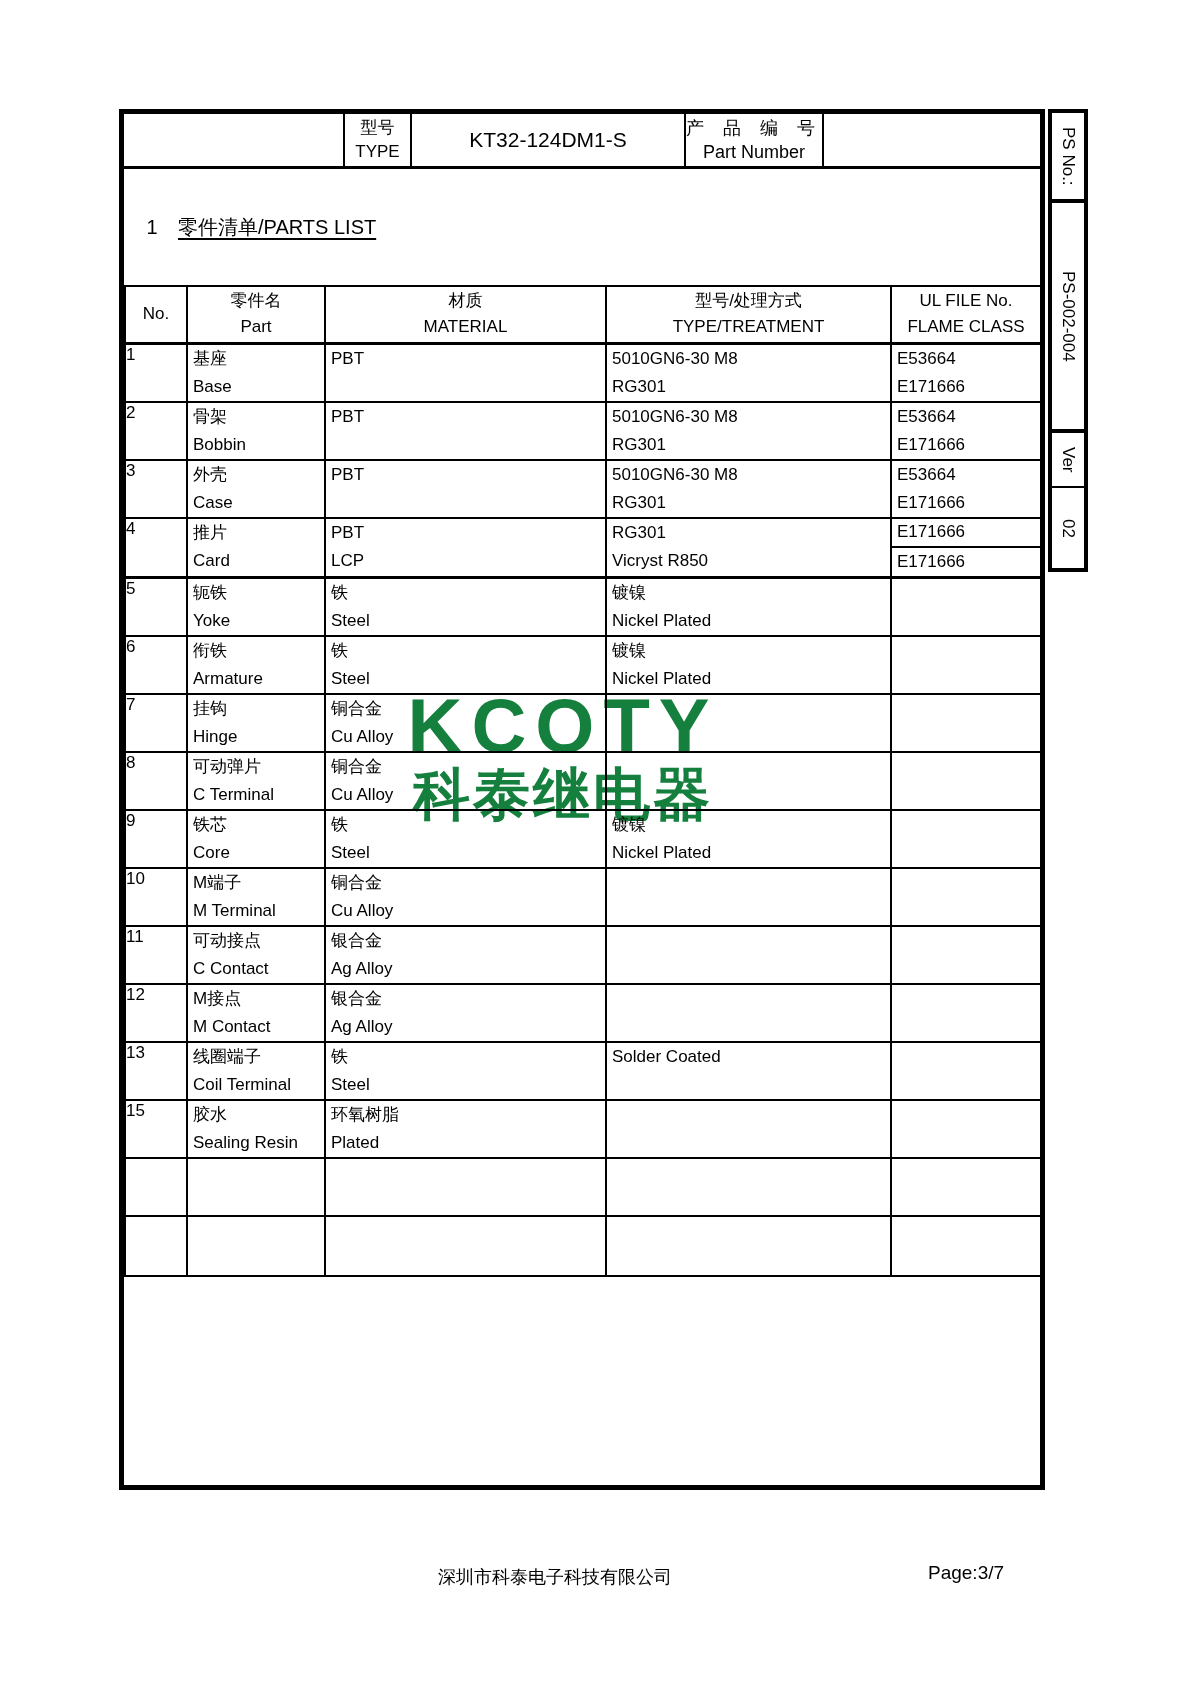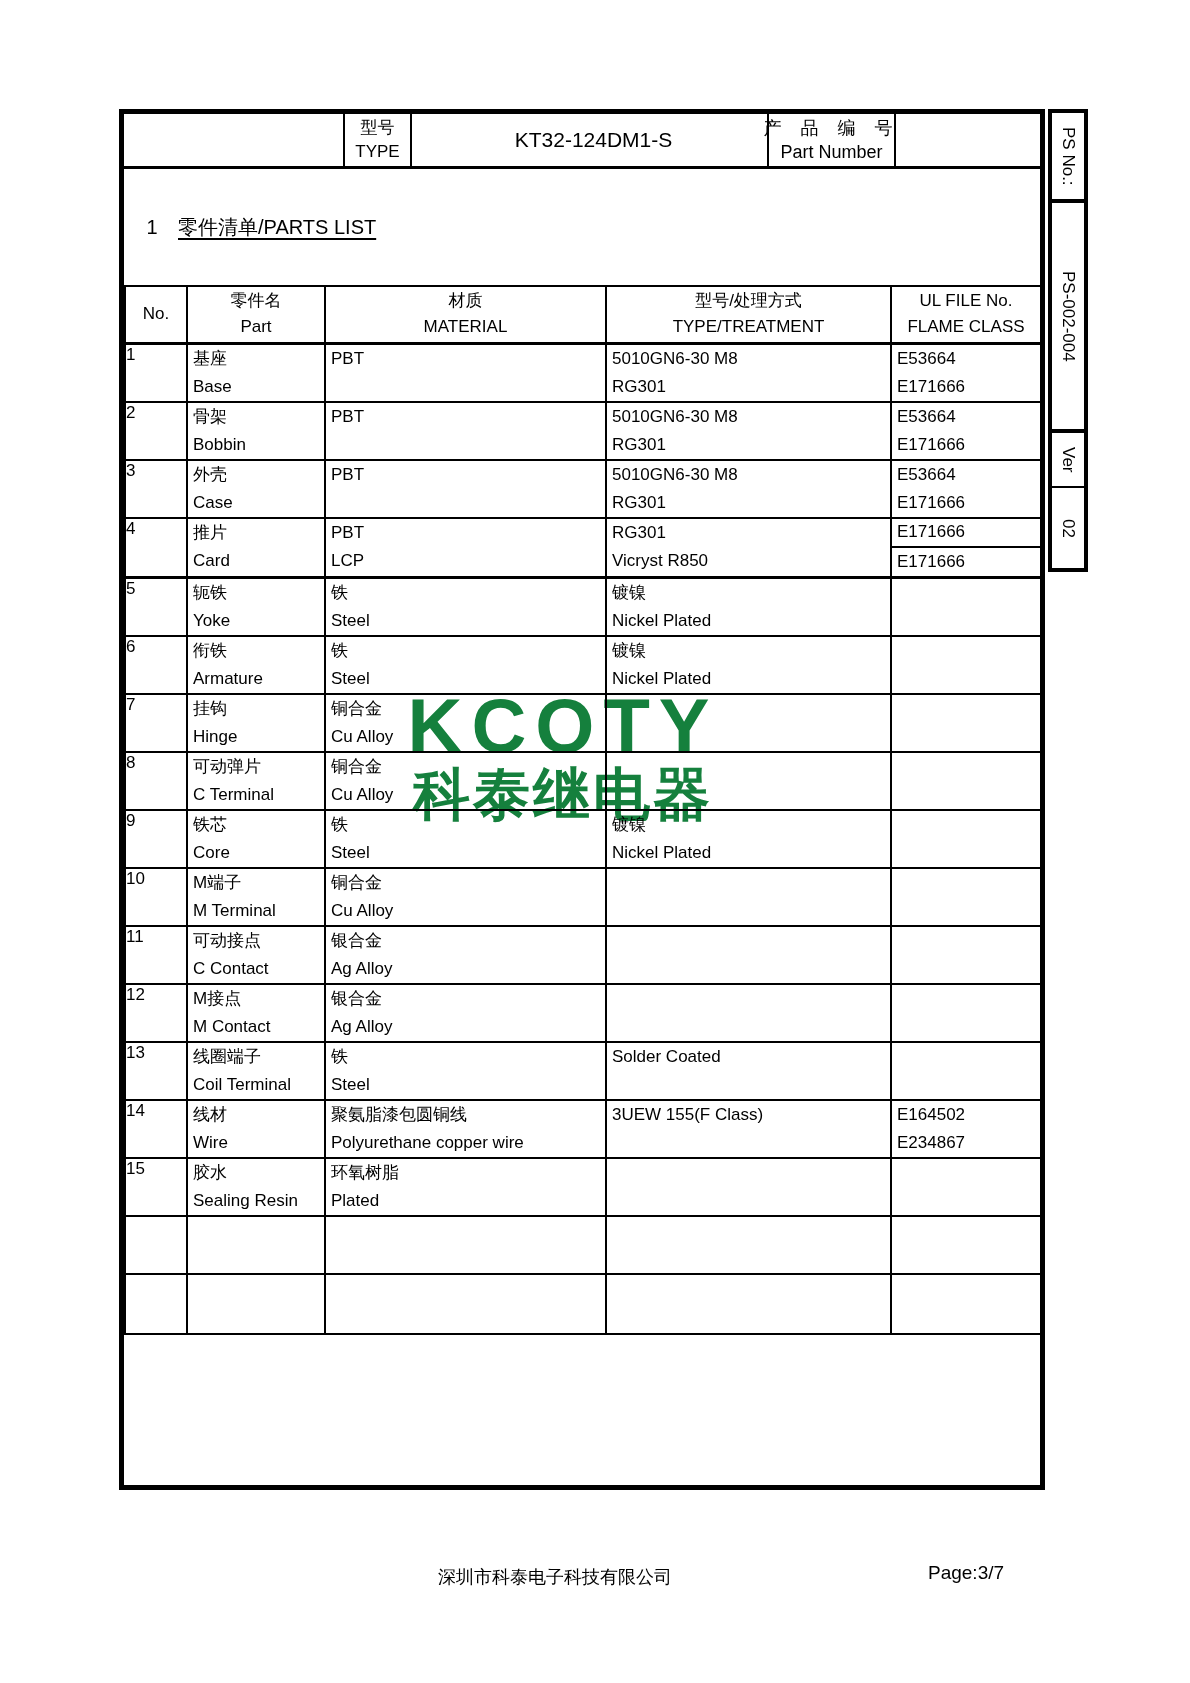--- a/index.html
+++ b/index.html
@@ -15,22 +15,22 @@
   .doc{position:absolute;left:119px;top:109px;width:926px;height:1381px;
        border:5px solid #000;box-sizing:border-box;z-index:1;}
 
   
   .head-strip{position:absolute;left:0;top:0;right:0;height:55px;border-bottom:3px solid #000;
               display:flex;box-sizing:border-box;}
   .hcell{box-sizing:border-box;height:100%;display:flex;flex-direction:column;justify-content:center;
          align-items:center;font-size:17px;line-height:24px;}
   .hc1{width:219px;}
   .hc2{width:69px;border-left:2px solid #000;border-right:2px solid #000;}
-  .hc3{width:347px;font-size:21px;margin-left:8px;}
-  .hc4{width:129px;border-left:2px solid #000;border-right:2px solid #000;font-size:18px;}
+  .hc3{width:272px;font-size:21px;}
+  .hc4{width:140px;border-left:2px solid #000;border-right:2px solid #000;font-size:18px;}
   .hc5{flex:1;}
   .sp-cn{letter-spacing:7px;white-space:nowrap;}
 
   
   .sec-title{position:absolute;left:2px;top:100px;font-size:20px;text-align:center;}
   .tnum{display:inline-block;width:52px;}
   .ttext{text-decoration:underline;text-underline-offset:4px;}
 
   
   table.parts{position:absolute;left:0;top:171px;width:916px;border-collapse:collapse;
@@ -376,39 +376,20 @@
     <td>
       <div class="ln">Solder Coated</div>
               <div class="ln"></div>
     </td>
     <td>
       <div class="ln"></div>
               <div class="ln"></div>
     </td>
   </tr>
 
-  <tr>
-    <td class="td-no">14</td>
-    <td>
-      <div class="ln">线材</div>
-              <div class="ln">Wire</div>
-    </td>
-    <td>
-      <div class="ln">聚氨脂漆包圆铜线</div>
-              <div class="ln">Polyurethane copper wire</div>
-    </td>
-    <td>
-      <div class="ln">3UEW 155(F Class)</div>
-              <div class="ln"></div>
-    </td>
-    <td>
-      <div class="ln">E164502</div>
-              <div class="ln">E234867</div>
-    </td>
-  </tr>
 
   <tr>
     <td class="td-no">15</td>
     <td>
       <div class="ln">胶水</div>
               <div class="ln">Sealing Resin</div>
     </td>
     <td>
       <div class="ln">环氧树脂</div>
               <div class="ln">Plated</div>

